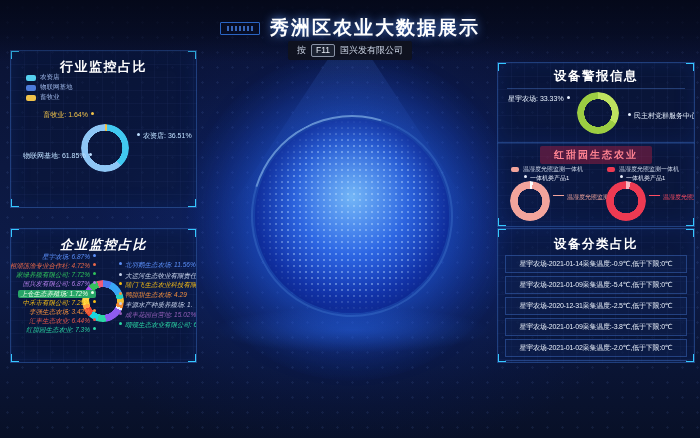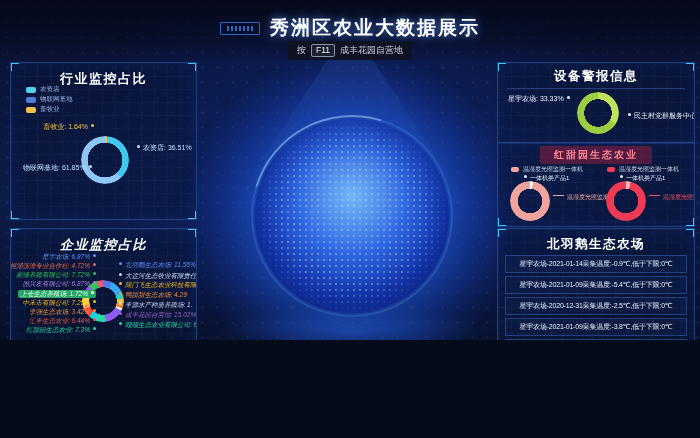--- a/index.html
+++ b/index.html
@@ -1,16 +1,16 @@
 <!DOCTYPE html>
 <html><head>
 <meta charset="utf-8">
 <style>
   html,body{margin:0;padding:0;background:#060b1c;font-family:"Liberation Sans","DejaVu Sans",sans-serif;}
-  .stage{position:relative;width:700px;height:340px;overflow:hidden;
+  .stage{position:relative;width:700px;height:438px;overflow:hidden;
     background:
       radial-gradient(ellipse 430px 310px at 50% 52%, rgba(22,72,215,.32), rgba(12,34,120,.12) 58%, transparent 75%),
       linear-gradient(180deg,#0a1130 0%, #0c1840 38%, #0d1b48 60%, #081027 100%);}
   .stage::before{content:"";position:absolute;inset:0;pointer-events:none;
     background-image:radial-gradient(rgba(120,160,255,.09) 1px, transparent 1.3px);
     background-size:15px 15px;}
   
   .header{position:absolute;top:0;left:0;right:0;height:62px;z-index:5;
     background:linear-gradient(180deg, rgba(4,8,24,.92) 0%, rgba(4,8,24,.55) 55%, rgba(4,8,24,0) 100%);}
   .title-row{display:flex;justify-content:center;align-items:center;gap:10px;padding-top:15px;}
@@ -106,25 +106,25 @@
   <div class="globe-base"></div>
 
   <div class="header">
     <div class="title-row">
       <div class="logo"></div>
       <div class="title">秀洲区农业大数据展示</div>
     </div>
     <div class="tip">
       <span>按</span>
       <span class="key">F11</span>
-      <span>成丰花园自营地</span>
+      <span>国兴发有限公司</span>
     </div>
   </div>
 
-  <section class="panel" style="left:10px;top:62px;width:185px;height:156px;">
+  <section class="panel" style="left:10px;top:50px;width:185px;height:156px;">
     <i class="corner tl"></i>
     <i class="corner tr"></i>
     <i class="corner bl"></i>
     <i class="corner br"></i>
     <div class="panel-title">行业监控占比</div>
 
     <div class="legend-row" style="left:15px;top:22px;">
       <span class="legend-swatch" style="background-color: rgb(85, 208, 239);"></span>
       <span class="legend-label">农资店</span>
     </div>
@@ -204,21 +204,21 @@
     <span class="co lbl-r" style="left:122px;top:31px;font-size:6px;color:#e8eefc;">一体机类产品1</span>
     <div class="donut fat" style="left: 108px; top: 38px; width: 40px; height: 40px; background: conic-gradient(rgb(247, 183, 192) 0%, rgb(247, 183, 192) 4%, rgb(238, 58, 82) 4%, rgb(238, 58, 82) 100%);"></div>
     <span class="co line-r" style="left: 151px; top: 50px; font-size: 6px; color: rgb(255, 77, 99);">温湿度光照监测一</span>
   </section>
 
   <section class="panel" style="left:497px;top:228px;width:196px;height:133px;">
     <i class="corner tl"></i>
     <i class="corner tr"></i>
     <i class="corner bl"></i>
     <i class="corner br"></i>
-    <div class="panel-title" style="font-size:12.5px;">北羽鹅生态农场</div>
+    <div class="panel-title" style="font-size:12.5px;">设备分类占比</div>
     <div class="alarm-list">
       <div class="alarm-row">星宇农场-2021-01-14采集温度:-0.9℃,低于下限:0℃</div>
       <div class="alarm-row">星宇农场-2021-01-09采集温度:-5.4℃,低于下限:0℃</div>
       <div class="alarm-row">星宇农场-2020-12-31采集温度:-2.5℃,低于下限:0℃</div>
       <div class="alarm-row">星宇农场-2021-01-09采集温度:-3.8℃,低于下限:0℃</div>
       <div class="alarm-row">星宇农场-2021-01-02采集温度:-2.0℃,低于下限:0℃</div>
       <div class="alarm-row">星宇农场-2021-01-09采集温度:-0.9℃,低于下限:0℃</div>
     </div>
   </section>
 

